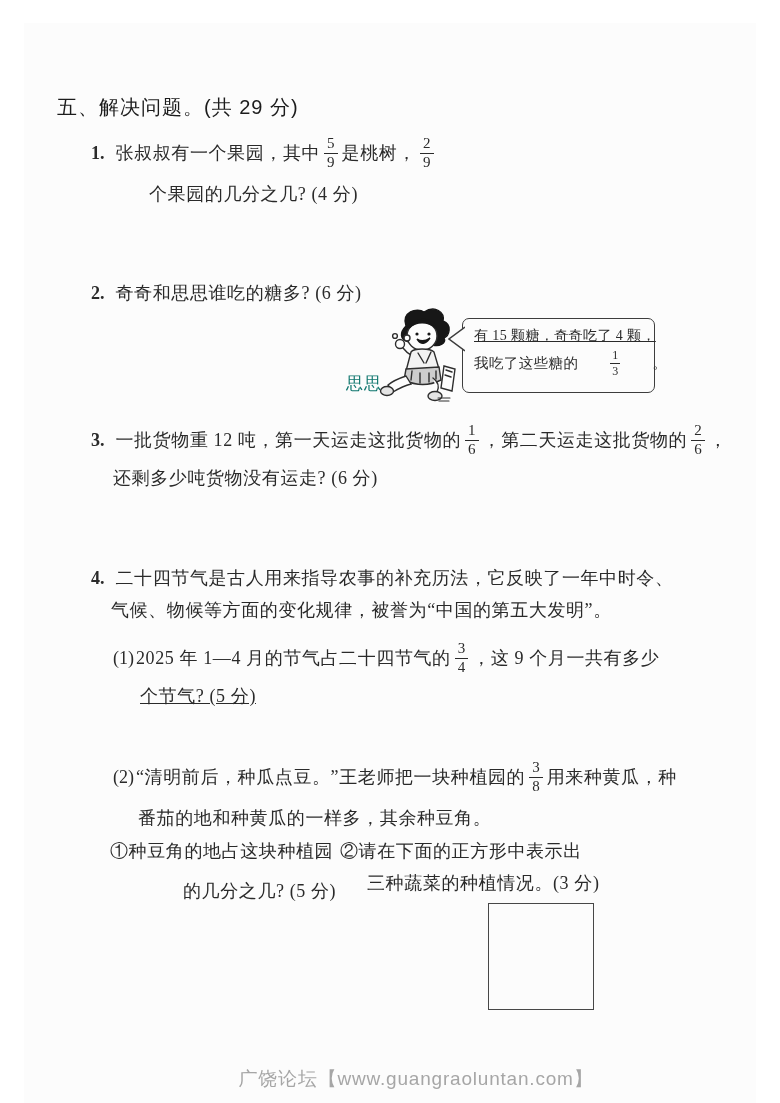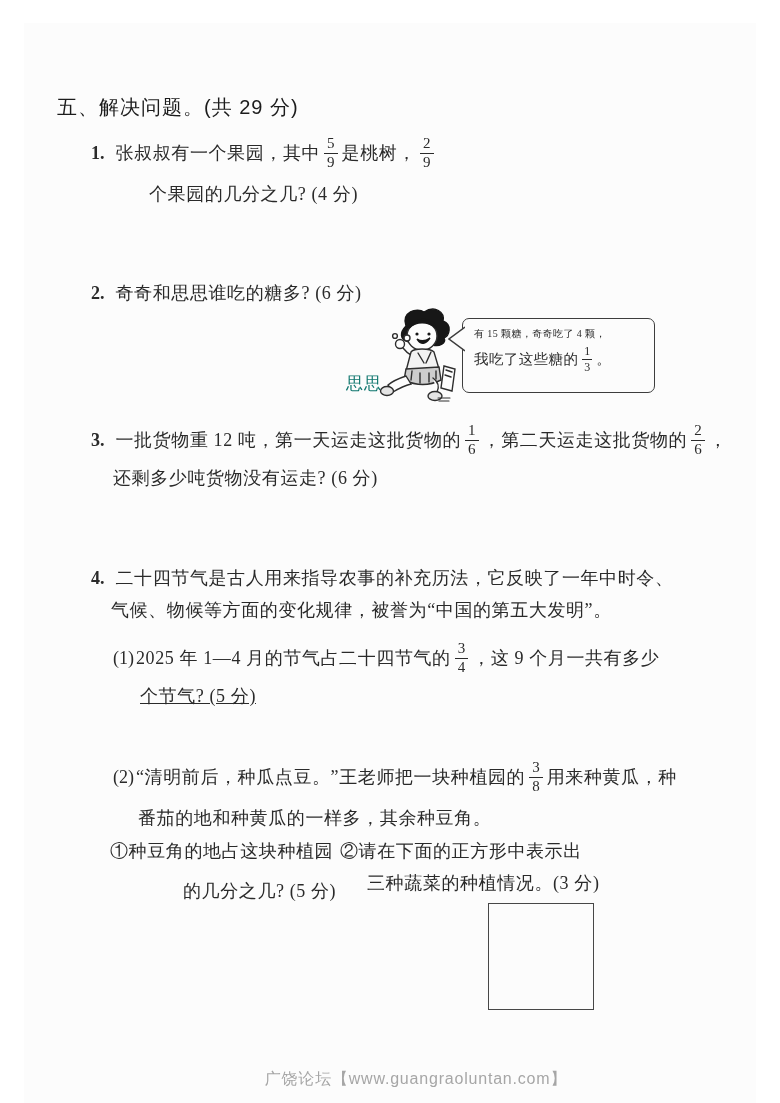--- a/index.html
+++ b/index.html
@@ -33,38 +33,38 @@
   .frac .fnum, .frac .fden { font-size:15px; padding:0 3px; line-height:1.05; }
   .frac .fbar { width:100%; border-top:1.5px solid #2a2a2a; margin:1px 0; }
   .frac.small .fnum, .frac.small .fden { font-size:12px; padding:0 2px; }
   .frac.small .fbar { border-top-width:1.2px; }
 
   .speech-bubble {
     position:absolute; left:462px; top:318px; width:193px; height:75px;
     border:1.5px solid #3d3d3d; border-radius:7px; background:#fcfcfc;
     padding:5px 6px 3px 11px; z-index:1;
   }
-  .bubble-row1 { font-size:10px; letter-spacing:0.4px; white-space:nowrap; margin-top:3px; }
-  .bubble-row2 { display:flex; align-items:center; font-size:14.5px; letter-spacing:0.4px; white-space:nowrap; height:36px; }
+  .bubble-row1 { font-size:14px; letter-spacing:0.4px; white-space:nowrap; margin-top:3px;text-decoration:underline; }
+  .bubble-row2 { display:flex; align-items:center; font-size:14.5px; letter-spacing:0.4px; white-space:nowrap; height:36px;gap:28px; }
   .bubble-tail { position:absolute; left:448px; top:326px; z-index:2; }
 
   .character { position:absolute; left:378px; top:305px; z-index:0; }
   .char-label { position:absolute; left:346px; top:372px; font-size:17px; letter-spacing:1px; color:#0f766e; }
 
   .answer-square {
     position:absolute; left:488px; top:903px; width:106px; height:107px;
     border:1.5px solid #474747; background:transparent;
   }
 
   .footer {
     position:absolute; left:0; top:1066px; width:780px; height:26px;
     display:flex; align-items:center; justify-content:center;
     padding-left:52px;
     font-family:"Liberation Sans","DejaVu Sans",sans-serif;
-    font-size:16px; letter-spacing:0.8px; color:#a6a6a6;
+    font-size:19px; letter-spacing:0.8px; color:#a6a6a6;
   }
 
   
   .l-q1a { left:91px;  top:134px; }
   .l-q1b { left:117px; top:175px;margin-left:32px; }
   .l-q2  { left:91px;  top:274px; }
   .l-q3a { left:91px;  top:421px; }
   .l-q3b { left:113px; top:459px; }
   .l-q4a { left:91px;  top:559px; }
   .l-q4b { left:111px; top:591px; }

